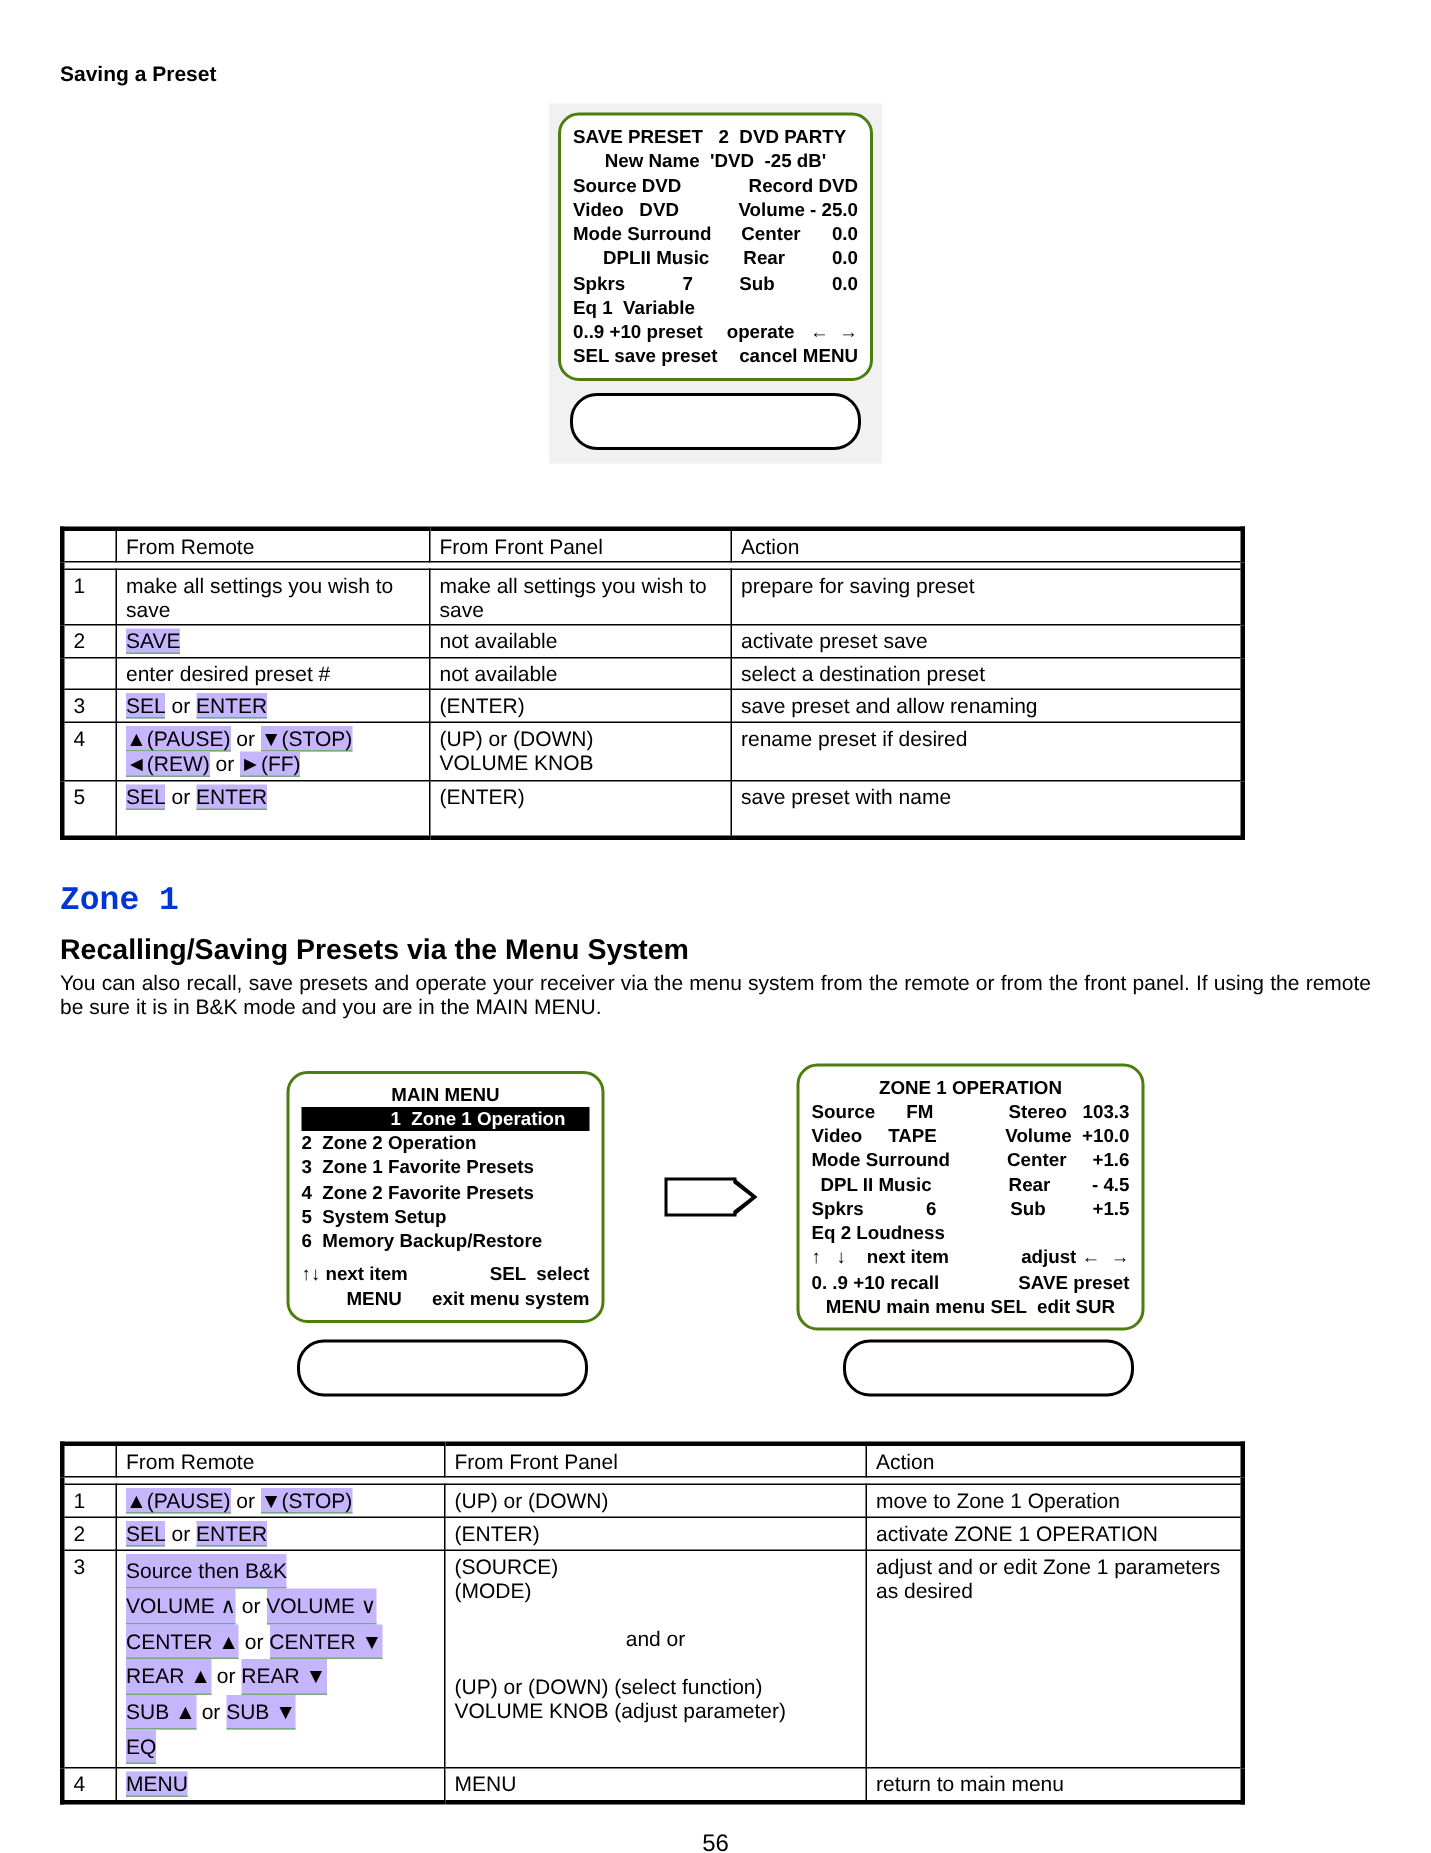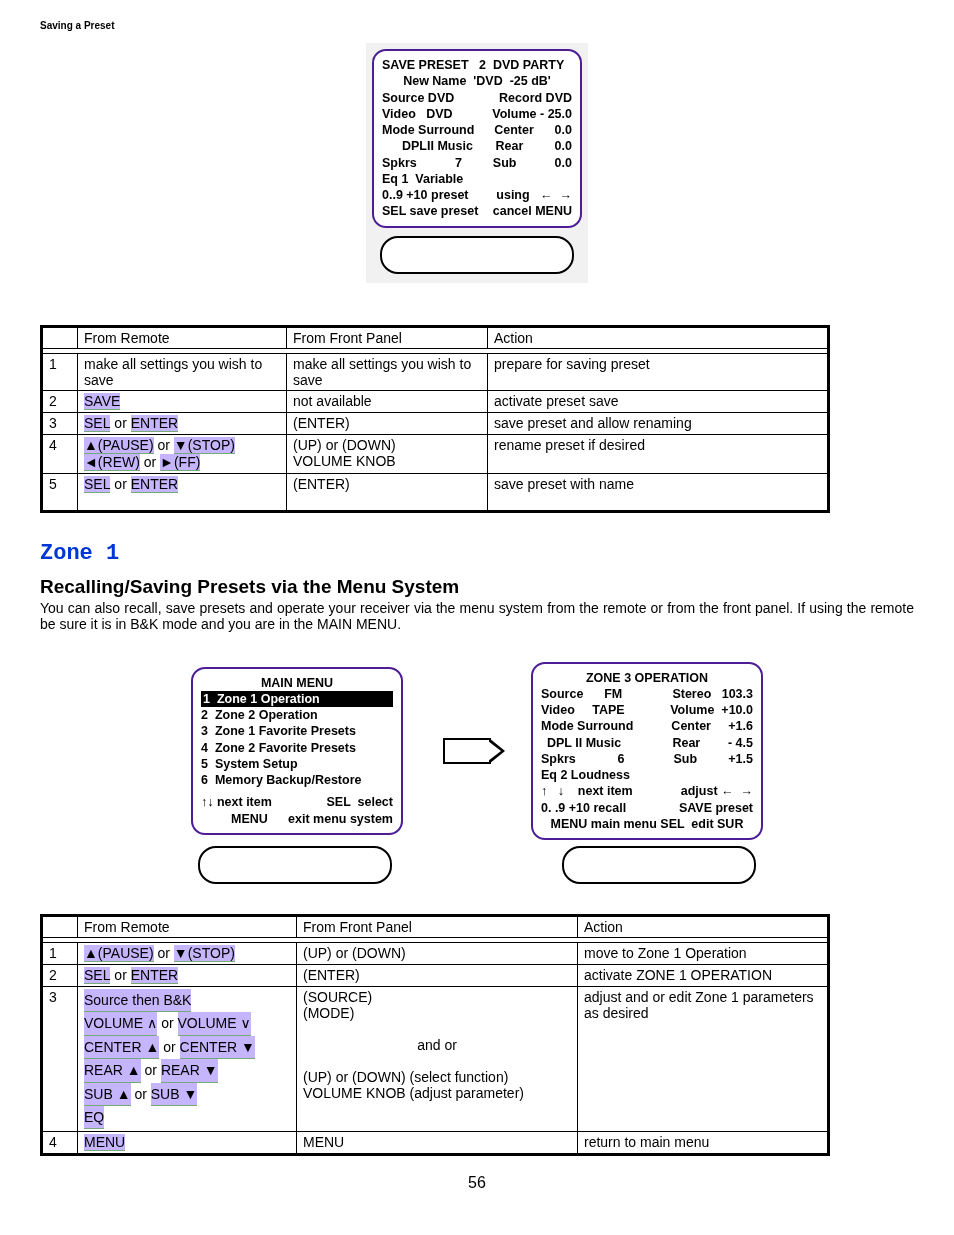--- a/index.html
+++ b/index.html
@@ -6,47 +6,48 @@
     font-family: Arial, Helvetica, sans-serif;
     font-size: 14px;
     color: #000;
     margin: 0;
     padding: 20px 40px;
     width: 874px;
     box-sizing: content-box;
   }
   .section-title {
     font-weight: bold;
-    font-size: 10px;
+    font-size: 14px;
     margin-bottom: 12px;
+    margin-top: 21px;
   }
   .lcd-wrap {
     background: #f1f1f1;
     padding: 6px;
     display: inline-block;
     margin: 0 auto 12px auto;
   }
   .lcd-center {
     text-align: center;
   }
   .lcd {
-    border: 2px solid #4c1d95;
+    border: 2px solid #4d7c0f;
     border-radius: 14px;
     padding: 6px 8px;
     font-weight: bold;
     font-size: 12.5px;
     line-height: 1.3;
-    text-align: left;
+    text-align: right;
     display: inline-block;
     background: #fff;
     box-sizing: border-box;
   }
   .lcd .row { display: flex; justify-content: space-between; gap: 8px; white-space: pre; }
   .lcd .row > span { white-space: pre; }
-  .lcd .hl { background: #000; color: #fff; padding: 0 2px; }
+  .lcd .hl { background: #000; color: #fff; padding: 0 16px; }
   .blank-cap {
     border: 2px solid #000;
     border-radius: 18px;
     width: 190px;
     height: 34px;
     display: inline-block;
     background: #fff;
   }
   table.steps {
     border-collapse: collapse;
@@ -131,21 +132,21 @@
   <div class="lcd-wrap">
     <div class="lcd" style="width:210px;">
       <div class="row"><span>SAVE PRESET   2  DVD PARTY</span></div>
       <div class="row" style="justify-content:center;"><span>New Name  'DVD  -25 dB'</span></div>
       <div class="row"><span>Source DVD</span><span>Record DVD</span></div>
       <div class="row"><span>Video   DVD</span><span>Volume - 25.0</span></div>
       <div class="row"><span>Mode Surround</span><span>Center      0.0</span></div>
       <div class="row" style="padding-left:20px;"><span>DPLII Music</span><span>Rear         0.0</span></div>
       <div class="row"><span>Spkrs           7</span><span>Sub           0.0</span></div>
       <div class="row"><span>Eq 1  Variable</span></div>
-      <div class="row"><span>0..9 +10 preset</span><span>using   ←  →</span></div>
+      <div class="row"><span>0..9 +10 preset</span><span>operate   ←  →</span></div>
       <div class="row"><span>SEL save preset</span><span>cancel MENU</span></div>
     </div>
     <div style="text-align:center; margin-top:8px;">
       <span class="blank-cap"></span>
     </div>
   </div>
 </div>
 
 <table class="steps t1">
   <tbody>
@@ -162,20 +163,26 @@
     <td class="numcol">1</td>
     <td>make all settings you wish to save</td>
     <td>make all settings you wish to save</td>
     <td>prepare for saving preset</td>
   </tr>
   <tr>
     <td class="numcol">2</td>
     <td><span class="rkey">SAVE</span></td>
     <td>not available</td>
     <td>activate preset save</td>
+  </tr>
+  <tr>
+    <td class="numcol"></td>
+    <td>enter desired preset #</td>
+    <td>not available</td>
+    <td>select a destination preset</td>
   </tr>
   <tr>
     <td class="numcol">3</td>
     <td>
       <span class="rkey">SEL</span><span> or </span><span class="rkey">ENTER</span>
     </td>
     <td>(ENTER)</td>
     <td>save preset and allow renaming</td>
   </tr>
   <tr>
@@ -213,21 +220,21 @@
     <div class="row"><span>5  System Setup</span></div>
     <div class="row"><span>6  Memory Backup/Restore</span></div>
     <div style="height:6px;"></div>
     <div class="row"><span>↑↓ next item</span><span>SEL  select</span></div>
     <div class="row" style="padding-left:30px;"><span>MENU</span><span>exit menu system</span></div>
   </div>
 
   <span class="arrow-box"></span>
 
   <div class="lcd" style="width:232px;">
-    <div class="row" style="justify-content:center;"><span>ZONE 3 OPERATION</span></div>
+    <div class="row" style="justify-content:center;"><span>ZONE 1 OPERATION</span></div>
     <div class="row"><span>Source      FM</span><span>Stereo   103.3</span></div>
     <div class="row"><span>Video     TAPE</span><span>Volume  +10.0</span></div>
     <div class="row"><span>Mode Surround</span><span>Center     +1.6</span></div>
     <div class="row" style="padding-left:6px;"><span>DPL II Music</span><span>Rear        - 4.5</span></div>
     <div class="row"><span>Spkrs            6</span><span>Sub         +1.5</span></div>
     <div class="row"><span>Eq 2 Loudness</span></div>
     <div class="row"><span>↑   ↓    next item</span><span></span><span>adjust ←  →</span></div>
     <div class="row"><span>0. .9 +10 recall</span><span>SAVE preset</span></div>
     <div class="row" style="justify-content:center;"><span>MENU main menu SEL  edit SUR</span></div>
   </div>

